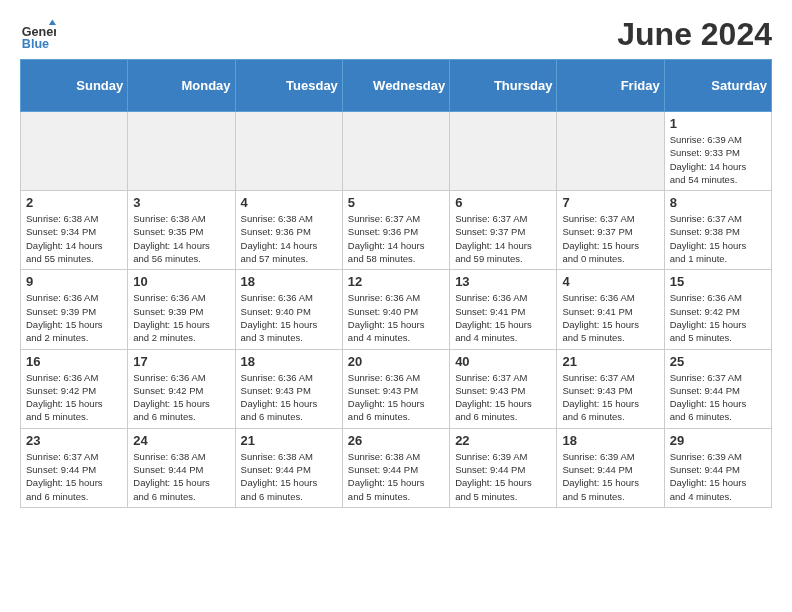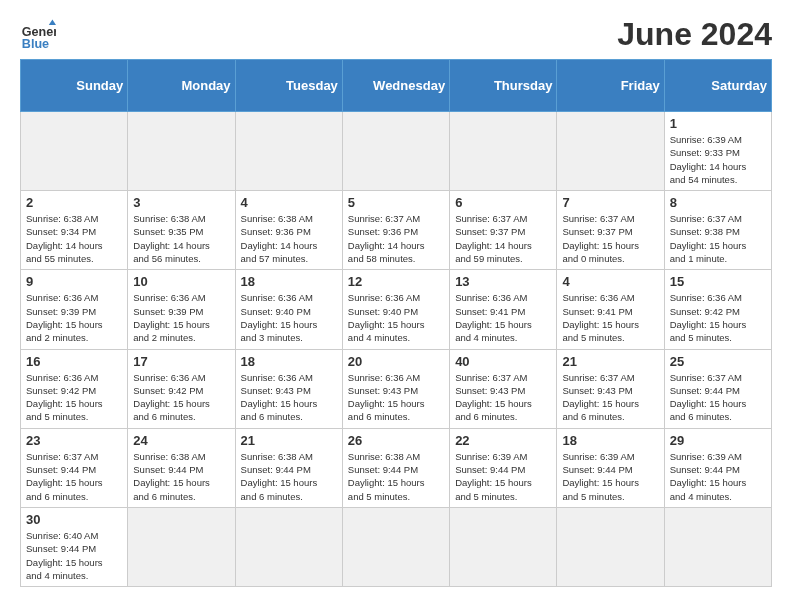--- a/index.html
+++ b/index.html
@@ -318,29 +318,14 @@
 and 5 minutes.</div>
         </td>
         <td>
           <span class="day-number">29</span>
           <div class="day-info" style="white-space: pre-line;">Sunrise: 6:39 AM
 Sunset: 9:44 PM
 Daylight: 15 hours
 and 4 minutes.</div>
         </td>
       </tr>
-      <tr>
-        <td>
-          <span class="day-number">30</span>
-          <div class="day-info" style="white-space: pre-line;">Sunrise: 6:40 AM
-Sunset: 9:44 PM
-Daylight: 15 hours
-and 4 minutes.</div>
-        </td>
-        <td class="empty last-row"></td>
-        <td class="empty last-row"></td>
-        <td class="empty last-row"></td>
-        <td class="empty last-row"></td>
-        <td class="empty last-row"></td>
-        <td class="empty last-row"></td>
-      </tr>
     </tbody>
 </table>
 
 </body></html>

